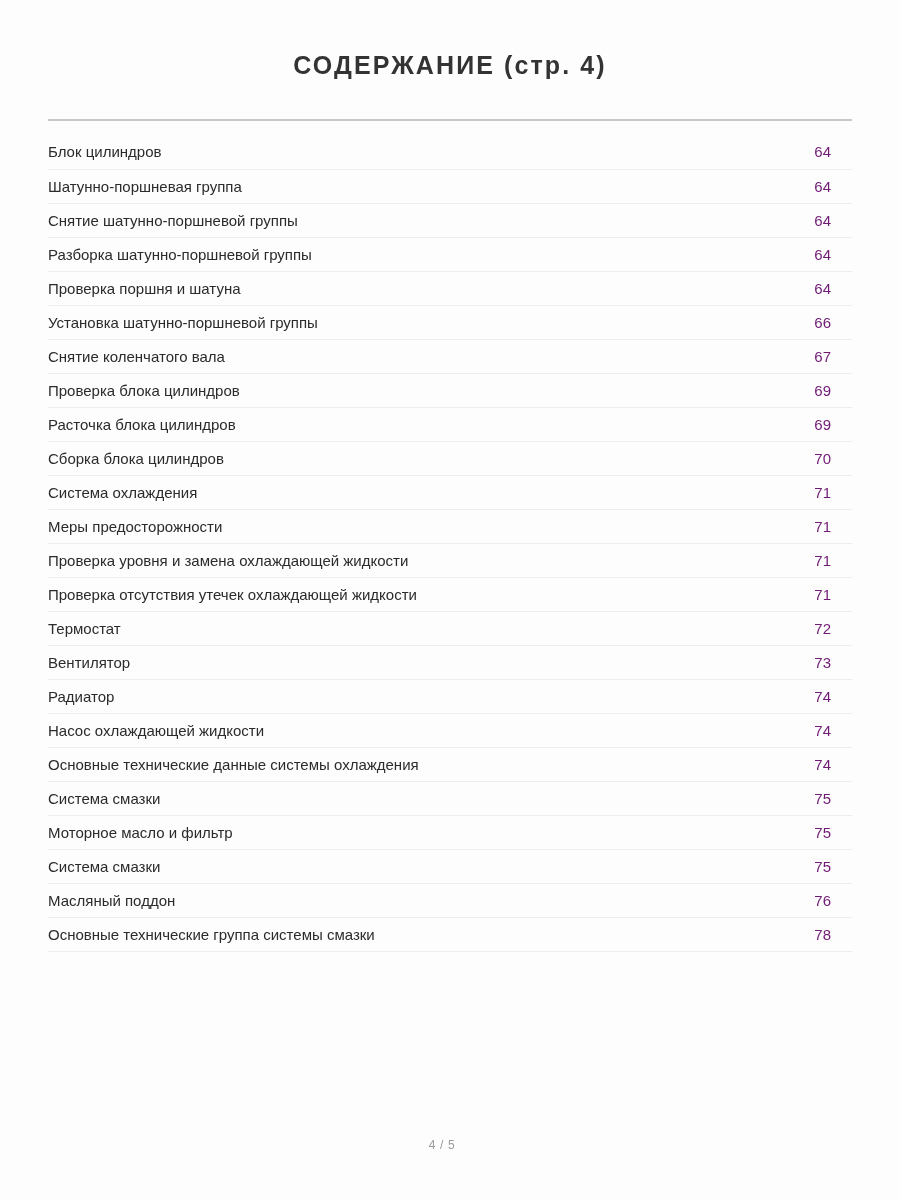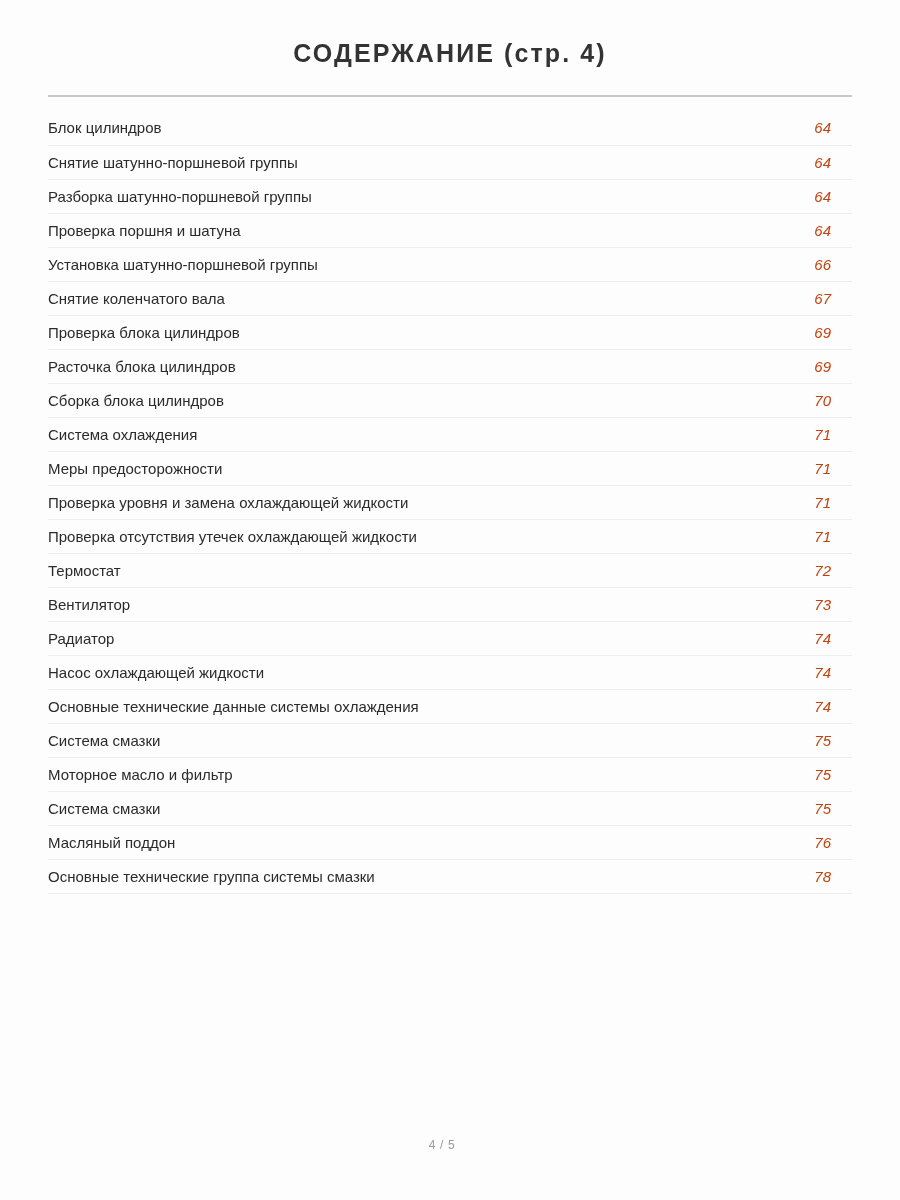--- a/index.html
+++ b/index.html
@@ -19,21 +19,21 @@
   .page {
     position: relative;
     width: 900px;
     height: 1200px;
     box-sizing: border-box;
     padding: 0 48px;
     display: flex;
     flex-direction: column;
   }
   .doc-title {
-    margin: 0;
+    margin: 12px;
     padding-top: 36px;
     padding-bottom: 0;
     text-align: center;
     font-size: 25px;
     font-weight: bold;
     letter-spacing: 2.1px;
     color: #333333;
     line-height: 34px;
   }
   .title-rule {
@@ -61,26 +61,25 @@
   .toc .entry-title {
     color: #2b2b2b;
     text-align: left;
     padding-right: 12px;
     white-space: nowrap;
     overflow: hidden;
     text-overflow: ellipsis;
     margin-left: 24px;
   }
   .toc .entry-page {
-    color: #c2410c;
+    color: #701a75;
     text-align: right;
     width: 64px;
     font-size: 15px;
     padding-right: 21px;
-    font-style: italic;
   }
   .page-footer {
     position: absolute;
     left: 0;
     right: 16px;
     top: 1138px;
     text-align: center;
     font-size: 12px;
     color: #9a9a9a;
     letter-spacing: 0.6px;
@@ -95,20 +94,24 @@
 
   <div class="title-rule"></div>
 
   <table class="toc">
     <tbody>
         <tr>
           <td class="entry-title">Блок цилиндров</td>
           <td class="entry-page">64</td>
         </tr>
         <tr>
+          <td class="entry-title">Шатунно-поршневая группа</td>
+          <td class="entry-page">64</td>
+        </tr>
+        <tr>
           <td class="entry-title">Снятие шатунно-поршневой группы</td>
           <td class="entry-page">64</td>
         </tr>
         <tr>
           <td class="entry-title">Разборка шатунно-поршневой группы</td>
           <td class="entry-page">64</td>
         </tr>
         <tr>
           <td class="entry-title">Проверка поршня и шатуна</td>
           <td class="entry-page">64</td>

